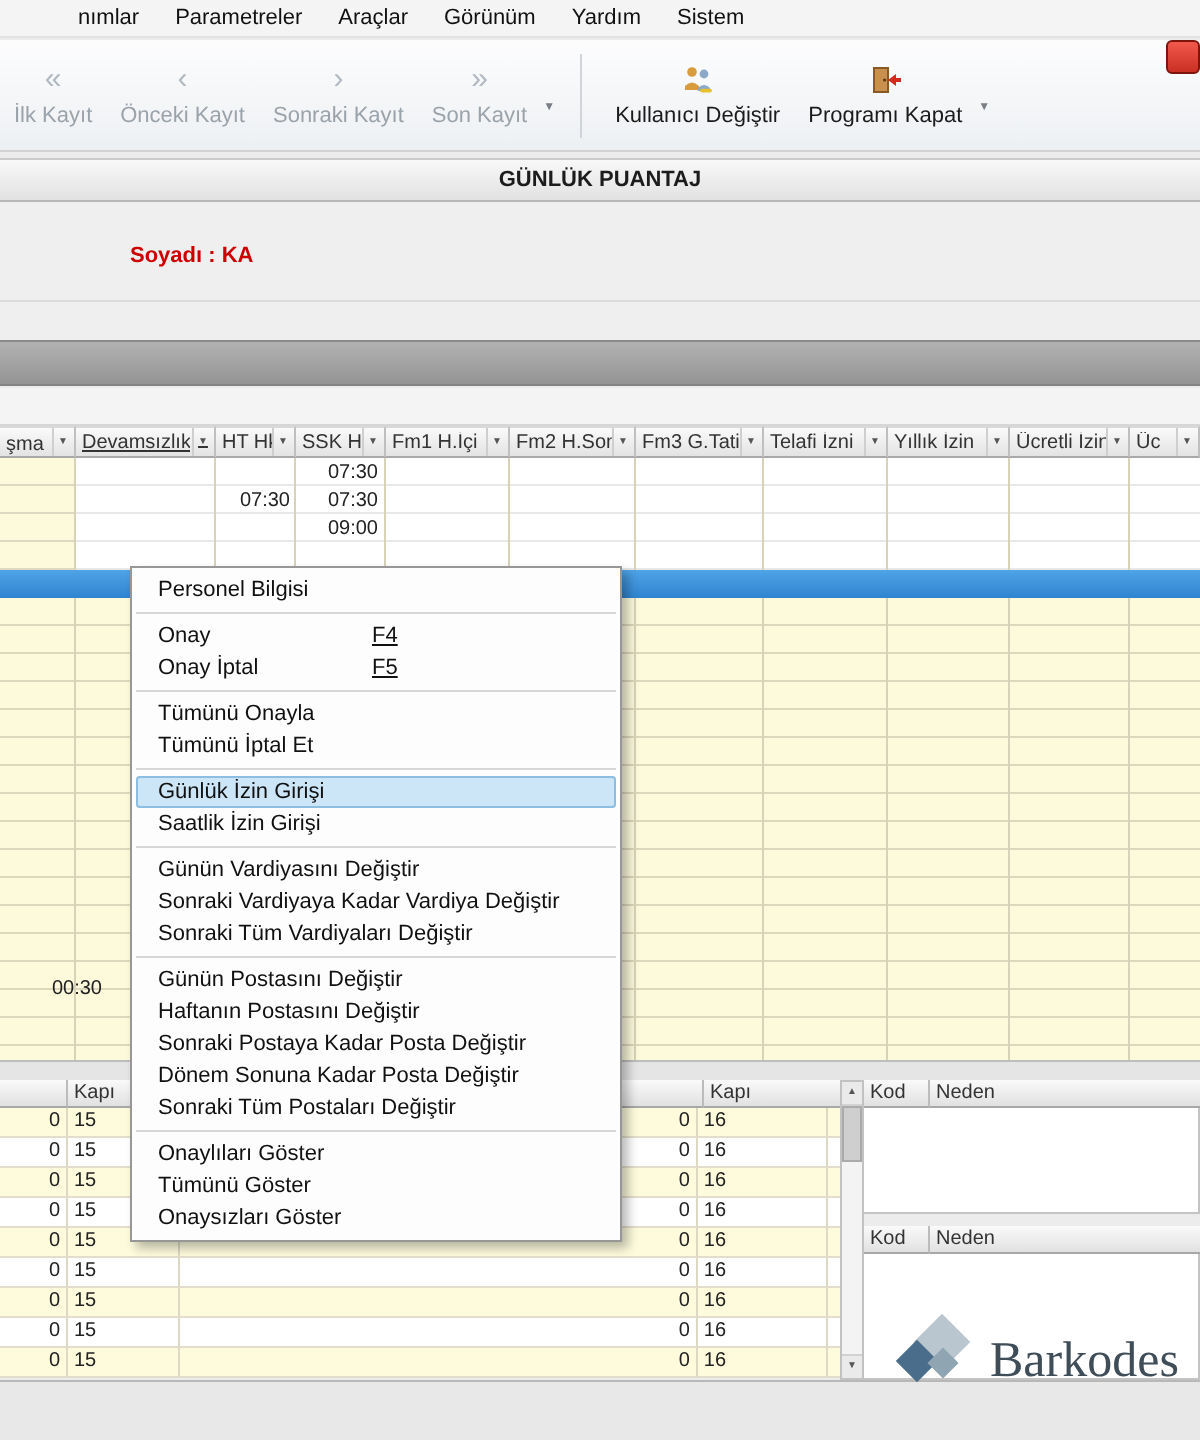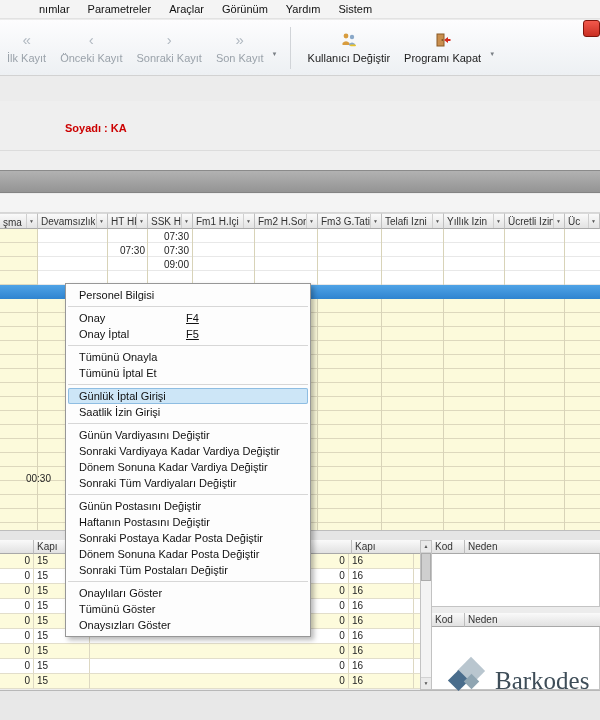--- a/index.html
+++ b/index.html
@@ -157,33 +157,34 @@
             <path d="M9 8 L13 5 V7 H15.5 V9 H13 V11 Z" fill="#d42a1e"></path>
           </svg>
         </span>
         <span class="act-lbl">Programı Kapat</span>
       </div>
       <span class="tb-dd">▼</span>
     </div>
   </div>
   <div class="redbtn"></div>
 
+  <div class="titleband">GÜNLÜK PUANTAJ</div>
 
   <div class="midzone"></div>
   <div class="thinline" style="top:150px"></div>
   <div class="soyadi" style="color: rgb(204, 0, 0);">Soyadı : KA</div>
   <div class="darkband"></div>
   <div class="prehdr"></div>
 
   <div class="grid-header">
       <div class="gh-cell" style="width: 38px; align-items: flex-end;">
         <span class="gh-lbl">şma</span>
         <span class="gh-dd">▼</span>
       </div>
-      <div class="gh-cell" style="width: 70px;">
+      <div class="gh-cell" style="width: 70px; text-decoration: underline;">
         <span class="gh-lbl">Devamsızlık</span>
         <span class="gh-dd">▼</span>
       </div>
       <div class="gh-cell" style="width: 40px;">
         <span class="gh-lbl">HT Hk</span>
         <span class="gh-dd">▼</span>
       </div>
       <div class="gh-cell" style="width: 45px;">
         <span class="gh-lbl">SSK Hk</span>
         <span class="gh-dd">▼</span>
@@ -220,21 +221,21 @@
 
   <div class="grid-body">
     <div class="zone-white"></div>
     <div class="col0strip"></div>
     <div class="zone-yellow"></div>
     <div class="row-selected" style="background: linear-gradient(rgb(79, 163, 230), rgb(47, 132, 208));"></div>
     <span class="gv" style="left:149px;top:2px;width:40px">07:30</span>
     <span class="gv" style="left:109px;top:16px;width:36px">07:30</span>
     <span class="gv" style="left:149px;top:16px;width:40px">07:30</span>
     <span class="gv" style="left:149px;top:30px;width:40px">09:00</span>
-    <span class="gv" style="left:2px;top:244px;width:49px">00:30</span>
+    <span class="gv" style="left:2px;top:260px;width:49px">00:30</span>
   <div class="vline" style="left: 37px;"></div>
       <div class="vline" style="left: 107px;"></div>
       <div class="vline" style="left: 147px;"></div>
       <div class="vline" style="left: 192px;"></div>
       <div class="vline" style="left: 254px;"></div>
       <div class="vline" style="left: 317px;"></div>
       <div class="vline" style="left: 381px;"></div>
       <div class="vline" style="left: 443px;"></div>
       <div class="vline" style="left: 504px;"></div>
       <div class="vline" style="left: 564px;"></div>
@@ -387,26 +388,25 @@
 
   <div class="context-menu">
       <div class="menu-item"><span class="mi-label">Personel Bilgisi</span></div>
       <div class="menu-sep"></div>
       <div class="menu-item"><span class="mi-label">Onay</span><span class="mi-short">F4</span></div>
       <div class="menu-item"><span class="mi-label">Onay İptal</span><span class="mi-short">F5</span></div>
       <div class="menu-sep"></div>
       <div class="menu-item"><span class="mi-label">Tümünü Onayla</span></div>
       <div class="menu-item"><span class="mi-label">Tümünü İptal Et</span></div>
       <div class="menu-sep"></div>
-      <div class="menu-item hl"><span class="mi-label">Günlük İptal Girişi</span></div>
+      <div class="menu-item hl"><span class="mi-label">Günlük İzin Girişi</span></div>
       <div class="menu-item"><span class="mi-label">Saatlik İzin Girişi</span></div>
       <div class="menu-sep"></div>
       <div class="menu-item"><span class="mi-label">Günün Vardiyasını Değiştir</span></div>
       <div class="menu-item"><span class="mi-label">Sonraki Vardiyaya Kadar Vardiya Değiştir</span></div>
-      <div class="menu-item"><span class="mi-label">Dönem Sonuna Kadar Vardiya Değiştir</span></div>
       <div class="menu-item"><span class="mi-label">Sonraki Tüm Vardiyaları Değiştir</span></div>
       <div class="menu-sep"></div>
       <div class="menu-item"><span class="mi-label">Günün Postasını Değiştir</span></div>
       <div class="menu-item"><span class="mi-label">Haftanın Postasını Değiştir</span></div>
       <div class="menu-item"><span class="mi-label">Sonraki Postaya Kadar Posta Değiştir</span></div>
       <div class="menu-item"><span class="mi-label">Dönem Sonuna Kadar Posta Değiştir</span></div>
       <div class="menu-item"><span class="mi-label">Sonraki Tüm Postaları Değiştir</span></div>
       <div class="menu-sep"></div>
       <div class="menu-item"><span class="mi-label">Onaylıları Göster</span></div>
       <div class="menu-item"><span class="mi-label">Tümünü Göster</span></div>

